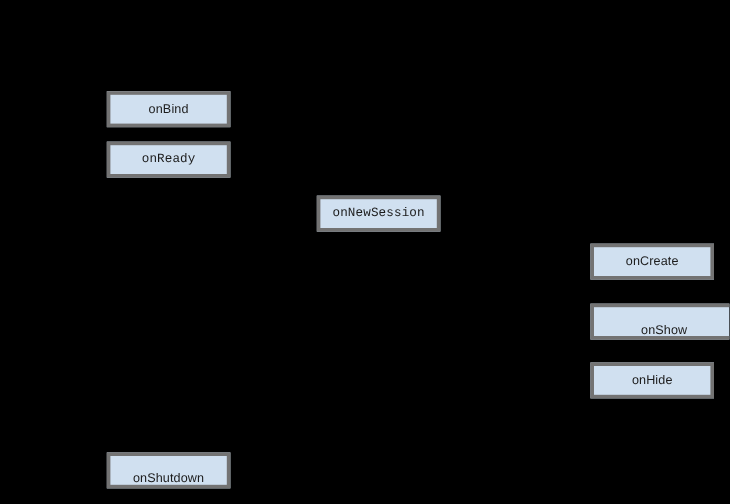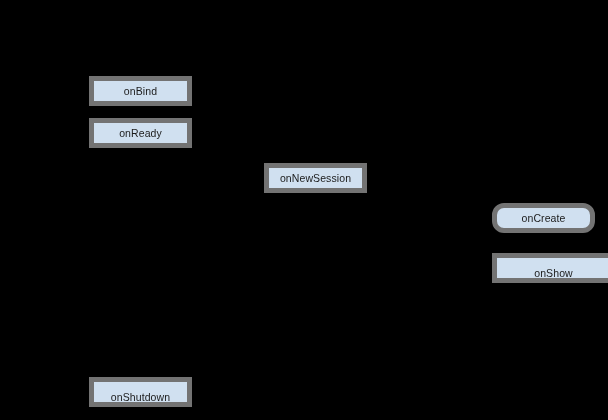--- a/index.html
+++ b/index.html
@@ -12,21 +12,21 @@
     width: 608px;
     height: 420px;
     background: #000000;
     overflow: hidden;
     font-family: "Liberation Sans", sans-serif;
   }
   .node {
     position: absolute;
     box-sizing: border-box;
     background: #d0e0f0;
-    border: 5px solid #737373;
+    border: 3px solid #737373;
     display: flex;
     align-items: center;
     justify-content: center;
     color: #1b1b1b;
     font-size: 10.5px;
     font-family: "Liberation Sans", sans-serif;
     letter-spacing: 0.1px;
     line-height: 1;
     white-space: nowrap;
     user-select: none;
@@ -34,35 +34,38 @@
 </style>
 </head>
 <body>
 
 <div id="canvas">
 
   <div class="node" style="left:89px; top:76px; width:103px; height:30px;">
     <span>onBind</span>
   </div>
 
-  <div class="node" style="left:89px; top:118px; width:103px; height:30px;">
+  <div class="node" style="left:89px; top:118px; width:103px; height:30px;font-family:Liberation Mono, monospace;">
     <span>onReady</span>
   </div>
 
-  <div class="node" style="left:264px; top:163px; width:103px; height:30px;">
+  <div class="node" style="left:264px; top:163px; width:103px; height:30px;font-family:Liberation Mono, monospace;">
     <span>onNewSession</span>
   </div>
 
-  <div class="node" style="left:492px; top:203px; width:103px; height:30px;border-radius:12px;">
+  <div class="node" style="left:492px; top:203px; width:103px; height:30px;">
     <span>onCreate</span>
   </div>
 
   <div class="node" style="left:492px; top:253px; width:123px; height:30px;align-items:flex-end;">
     <span>onShow</span>
   </div>
 
+  <div class="node" style="left:492px; top:302px; width:103px; height:30px;">
+    <span>onHide</span>
+  </div>
 
   <div class="node" style="left:89px; top:377px; width:103px; height:30px;align-items:flex-end;">
     <span>onShutdown</span>
   </div>
 
 
 </div>
 
 </body></html>

